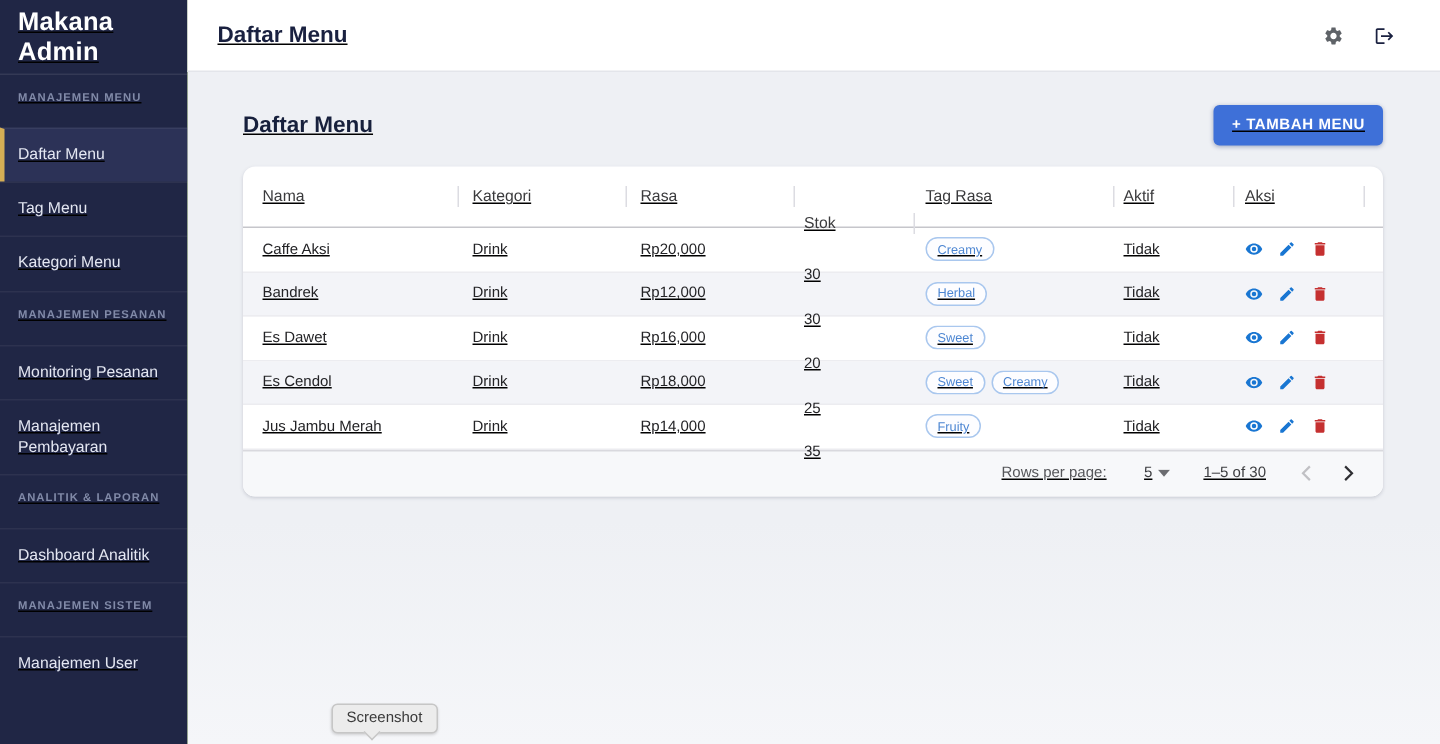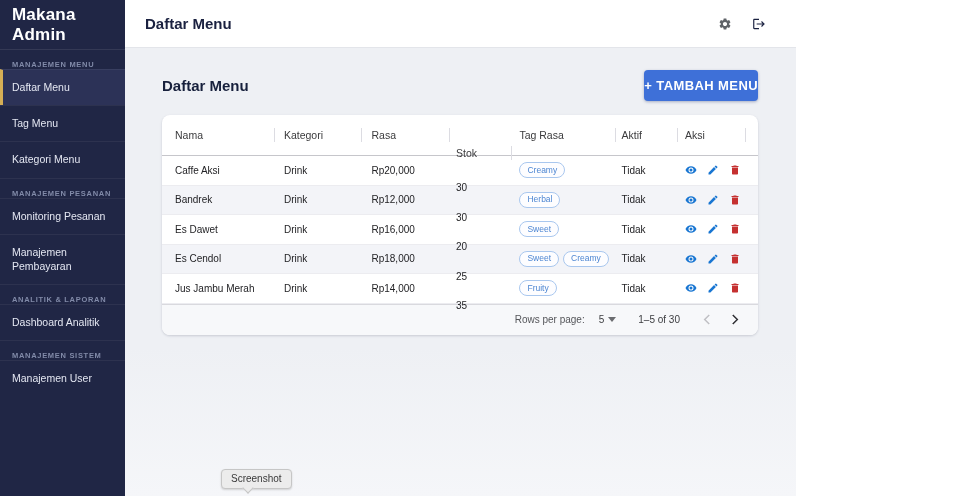--- a/index.html
+++ b/index.html
@@ -1,38 +1,38 @@
 <!DOCTYPE html>
 <html><head>
 <meta charset="utf-8">
 <style>
   * { margin:0; padding:0; box-sizing:border-box; }
   html,body { width:960px; height:496px; overflow:hidden; }
   body { font-family:"Liberation Sans", sans-serif; }
-  .app { width:796px; height:496px; display:flex; position:relative; background:#4d7c0f; }
+  .app { width:960px; height:496px; display:flex; position:relative; background:#4d7c0f;text-decoration:underline; }
 
   
   .sidebar { width:125px; flex-shrink:0; background:#202645; color:#e4e7f2; display:flex; flex-direction:column; }
   .sidebar-title { height:50px; display:flex; align-items:center; padding:0 12px; font-size:17px; font-weight:bold; color:#ffffff; border-bottom:1px solid rgba(255,255,255,0.09); letter-spacing:0.2px; }
-  .section-label { padding:10px 12px 0 12px; font-size:7.5px; font-weight:bold; letter-spacing:0.7px; color:#818aa8; border-top:1px solid rgba(255,255,255,0.06); }
+  .section-label { padding:10px 12px 16px 12px; font-size:7.5px; font-weight:bold; letter-spacing:0.7px; color:#818aa8; border-top:1px solid rgba(255,255,255,0.06); }
   #sidebar-nav > .section-label:first-child { border-top:none; }
   .nav-item { padding:10px 12px 11px 12px; font-size:10.5px; color:#e4e7f2; border-top:1px solid rgba(255,255,255,0.06); cursor:pointer; line-height:1.35; }
   .nav-item.active { background:#2c3257; border-left:3px solid #d5ae55; padding-left:9px; }
 
   
   .main { flex:1; min-width:0; display:flex; flex-direction:column; background:linear-gradient(#eef0f4 70%, #f5f6f9); }
   .topbar { height:48px; flex-shrink:0; background:#ffffff; border-bottom:1px solid #e3e5ea; display:flex; align-items:center; justify-content:space-between; padding:0 30px 0 20px; }
   .topbar-title { font-size:15px; font-weight:bold; color:#1a2140; }
   .topbar-icons { display:flex; align-items:center; gap:20px; }
   .icon-btn { display:inline-flex; cursor:pointer; }
 
   .content { flex:1; padding:16px 38px 0 37px; position:relative; }
   .content-header { display:flex; justify-content:space-between; align-items:center; margin:6px 0 14px 0; }
   .content-heading { font-size:15px; font-weight:bold; color:#17203c; }
-  .add-btn { background:#3e70d8; color:#ffffff; border:none; border-radius:4px; font-family:"Liberation Sans",sans-serif; font-size:13px; font-weight:bold; letter-spacing:0.4px; padding:8px 0; cursor:pointer; box-shadow:0 1px 3px rgba(30,50,110,0.35); }
+  .add-btn { background:#3e70d8; color:#ffffff; border:none; border-radius:4px; font-family:"Liberation Sans",sans-serif; font-size:10px; font-weight:bold; letter-spacing:0.4px; padding:8px 12px; cursor:pointer; box-shadow:0 1px 3px rgba(30,50,110,0.35); }
 
   
   .card { background:#ffffff; border-radius:8px; box-shadow:0 1px 3px rgba(25,35,70,0.12), 0 1px 2px rgba(0,0,0,0.05); overflow:hidden; }
   .thead { display:flex; align-items:center; height:41px; border-bottom:1px solid #c6c6cb; padding-right:12px; }
   .th { font-size:10.5px; color:#3a3a3c; position:relative; height:100%; display:flex; align-items:center; cursor:pointer; }
   .th::after { content:''; position:absolute; right:0; top:50%; transform:translateY(-50%); width:1px; height:14px; background:#dcdce2; }
   .tr { display:flex; align-items:center; height:29.5px; border-bottom:1px solid #ececf0; padding-right:12px; }
   .tr:nth-child(even) { background:#f3f4f8; }
   .td { font-size:10px; color:#232326; display:flex; align-items:center; overflow:hidden; white-space:nowrap; }
 
@@ -43,21 +43,21 @@
   .col5 { width:133px; padding-left:7px; }
   .col6 { width:80px;  padding-left:6px; }
   .col7 { width:87px;  padding-left:7px; }
 
   .tag { border:1px solid #a9c7ee; color:#4d86d2; background:#fdfdff; border-radius:999px; padding:1.5px 7px 2px 7px; font-size:8.5px; margin-right:4px; line-height:1.2;text-align:center; }
   .actions { display:flex; align-items:center; gap:10px; }
   .actions .icon-btn svg { display:block; }
 
   
   .tfoot { height:31px; background:#f7f8fa; border-top:1px solid #d9d9de; display:flex; align-items:center; justify-content:flex-end; padding:0 18px; font-size:10px; color:#55565a; }
-  .rpp-label { margin-right:14px;padding-left:23px; }
+  .rpp-label { margin-right:25px;padding-left:23px; }
   .rpp-select { display:inline-flex; align-items:center; gap:4px; cursor:pointer; color:#3c3d40; margin-right:22px; }
   .range-label { margin-right:22px; color:#3c3d40; }
   .pg-btn { display:inline-flex; align-items:center; cursor:pointer; }
   .pg-prev { margin-right:20px; }
 
   
   .tooltip { position:absolute; left:221px; top:469px; background:#ececec; border:1px solid #c6c6c6; border-radius:4px; padding:3px 9px 4px 9px; font-size:10px; color:#3a3a3a; box-shadow:0 1px 2px rgba(0,0,0,0.15); z-index:5; }
   .tooltip::after { content:''; position:absolute; left:22px; bottom:-4px; width:7px; height:7px; background:#ececec; border-right:1px solid #c6c6c6; border-bottom:1px solid #c6c6c6; transform:rotate(45deg); }
 </style>
 </head>

